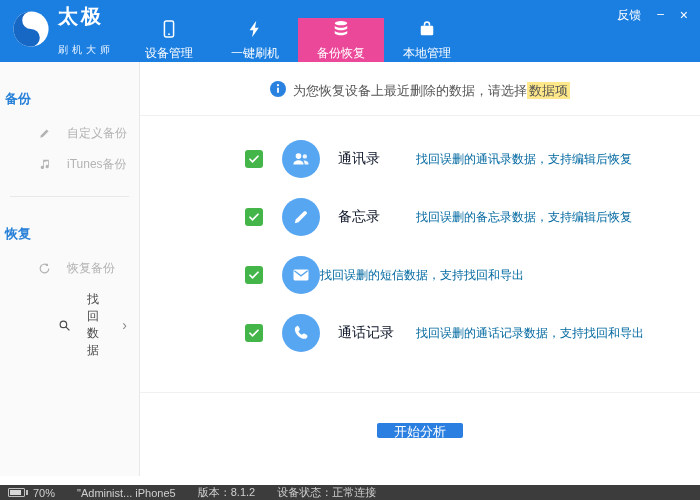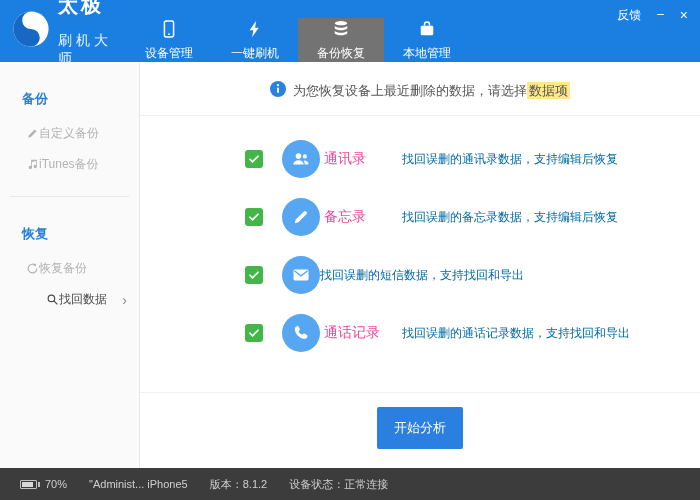--- a/index.html
+++ b/index.html
@@ -12,43 +12,43 @@
   }
 
   
   .header {
     position:absolute; top:0; left:0; right:0; height:62px;
     background:#1b7fe2; display:flex;
   }
   .brand { display:flex; align-items:center; gap:8px; padding:0 12px; width:126px; }
   .brand-text { display:flex; flex-direction:column; }
   .brand-title { color:#fff; font-size:20px; font-weight:bold; letter-spacing:3px; line-height:22px; }
-  .brand-subtitle { color:#e8f3ff; font-size:14px; letter-spacing:4px; margin-top:16px; }
+  .brand-subtitle { color:#e8f3ff; font-size:10px; letter-spacing:4px; margin-top:16px; }
   .tabs { display:flex;margin-top:18px; }
   .tab {
     width:86px; display:flex; flex-direction:column; align-items:center;
     justify-content:center; gap:5px; color:#fff; font-size:12px; cursor:pointer;
   }
-  .tab.active { background:#737373; }
+  .tab.active { background:#ec4899; }
   .tab-icon { height:22px; display:flex; align-items:center; }
   .win-controls {
     position:absolute; top:7px; right:12px; display:flex; 
     gap:16px; color:#fff; font-size:12px;
   }
   .win-controls span { cursor:pointer; }
   .win-close { font-size:14px; }
 
   
   .sidebar {
     position:absolute; top:62px; left:0; width:140px; bottom:24px;
     background:#fafafa; border-right:1px solid #e8e8e8;
   }
-  .side-title { color:#2a82d8; font-size:13px; font-weight:bold; margin:28px 0 10px 22px; }
+  .side-title { color:#2a82d8; font-size:13px; font-weight:bold; margin:28px 0 10px 5px; }
   .side-item {
-    display:flex; align-items:center; gap:0; padding:7px 0 7px 26px;
+    display:flex; align-items:center; gap:16px; padding:7px 0 7px 38px;
     color:#b3b3b3; font-size:12px; cursor:pointer;
   }
   .side-item .si-icon { display:flex; align-items:center; }
   .side-item.active { color:#4a4a4a;margin-left:20px; }
   .side-arrow { margin-left:auto; margin-right:12px; color:#8a8a8a; font-size:14px; line-height:12px; }
   .side-divider { height:1px; background:#e8e8e8; margin:16px 10px 0 10px; }
 
   
   .main { position:absolute; top:62px; left:140px; right:0; bottom:24px; background:#fff; }
   .notice {
@@ -60,37 +60,37 @@
   .rows { padding-top:14px; }
   .row { display:flex; align-items:center; height:58px; padding-left:105px; }
   .checkbox {
     width:18px; height:18px; background:#44b549; border-radius:3px;
     display:flex; align-items:center; justify-content:center; cursor:pointer; flex:0 0 auto;
   }
   .row-icon {
     width:38px; height:38px; border-radius:50%; background:#57a6f2;
     display:flex; align-items:center; justify-content:center; margin-left:19px; flex:0 0 auto;
   }
-  .row-label { width:78px; margin-left:4px; font-size:14px; color:#ec4899; }
+  .row-label { width:78px; margin-left:18px; font-size:14px; color:#0f172a; }
   .row-desc { font-size:12px; color:#0369a1; }
   .main-footer {
     position:absolute; left:0; right:0; top:330px; bottom:0;
     border-top:1px solid #f0f0f0;
   }
   .analyze-btn {
-    display:block; margin:14px auto 0 auto; width:86px; height:42px;
+    display:block; margin:30px auto 0 auto; width:86px; height:15px;
     background:#2a7fe1; color:#fff; border:none; border-radius:2px;
     font-size:13px; cursor:pointer; font-family:"Liberation Sans", sans-serif;
   }
 
   
   .statusbar {
-    position:absolute; left:0; right:0; bottom:0; height:32px;
+    position:absolute; left:0; right:0; bottom:0; height:15px;
     background:#3c3c3c; color:#cfcfcf; font-size:11px;
-    display:flex; align-items:center; gap:22px; padding:0 20px;
+    display:flex; align-items:center; gap:22px; padding:0 8px;
   }
   .battery { display:flex; align-items:center; gap:5px; }
   .batt-body {
     width:17px; height:9px; border:1px solid #c0c0c0; border-radius:1px;
     position:relative; display:inline-block;
   }
   .batt-fill { position:absolute; left:1px; top:1px; bottom:1px; width:70%; background:#d8d8d8; }
   .batt-tip { width:2px; height:5px; background:#c0c0c0; display:inline-block; margin-left:1px; }
   .batt-wrap { display:flex; align-items:center; }
 </style>

